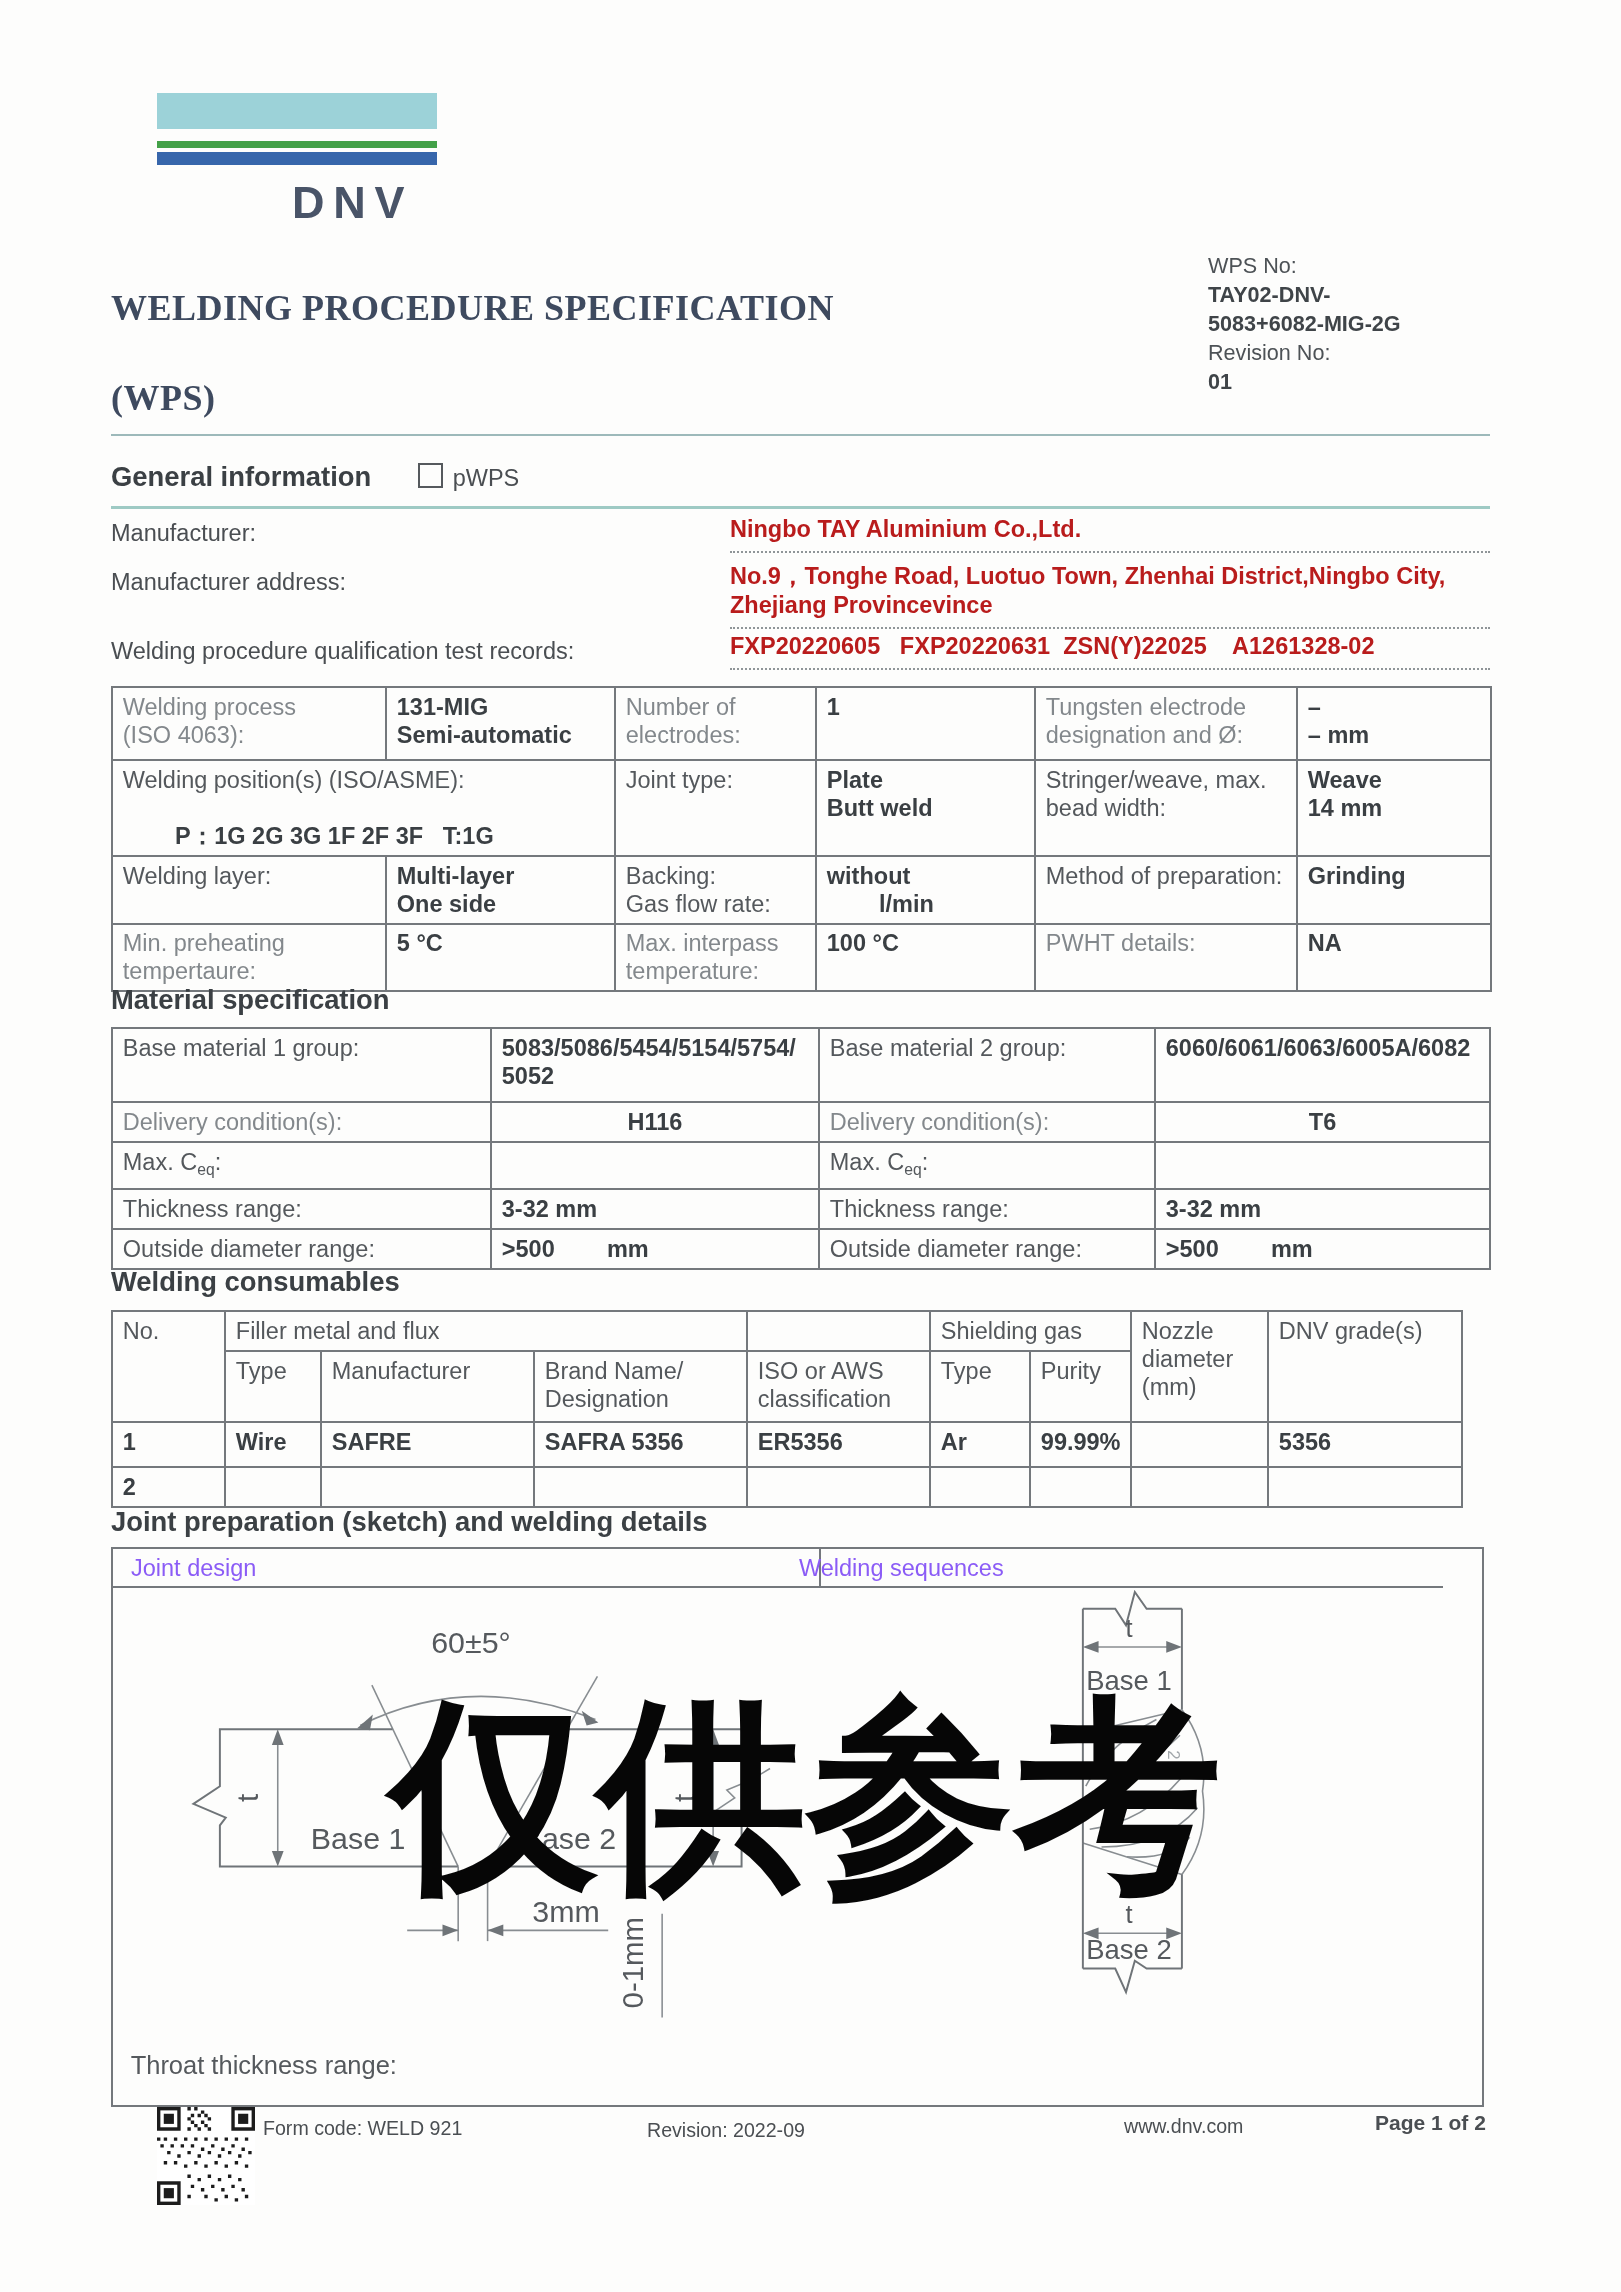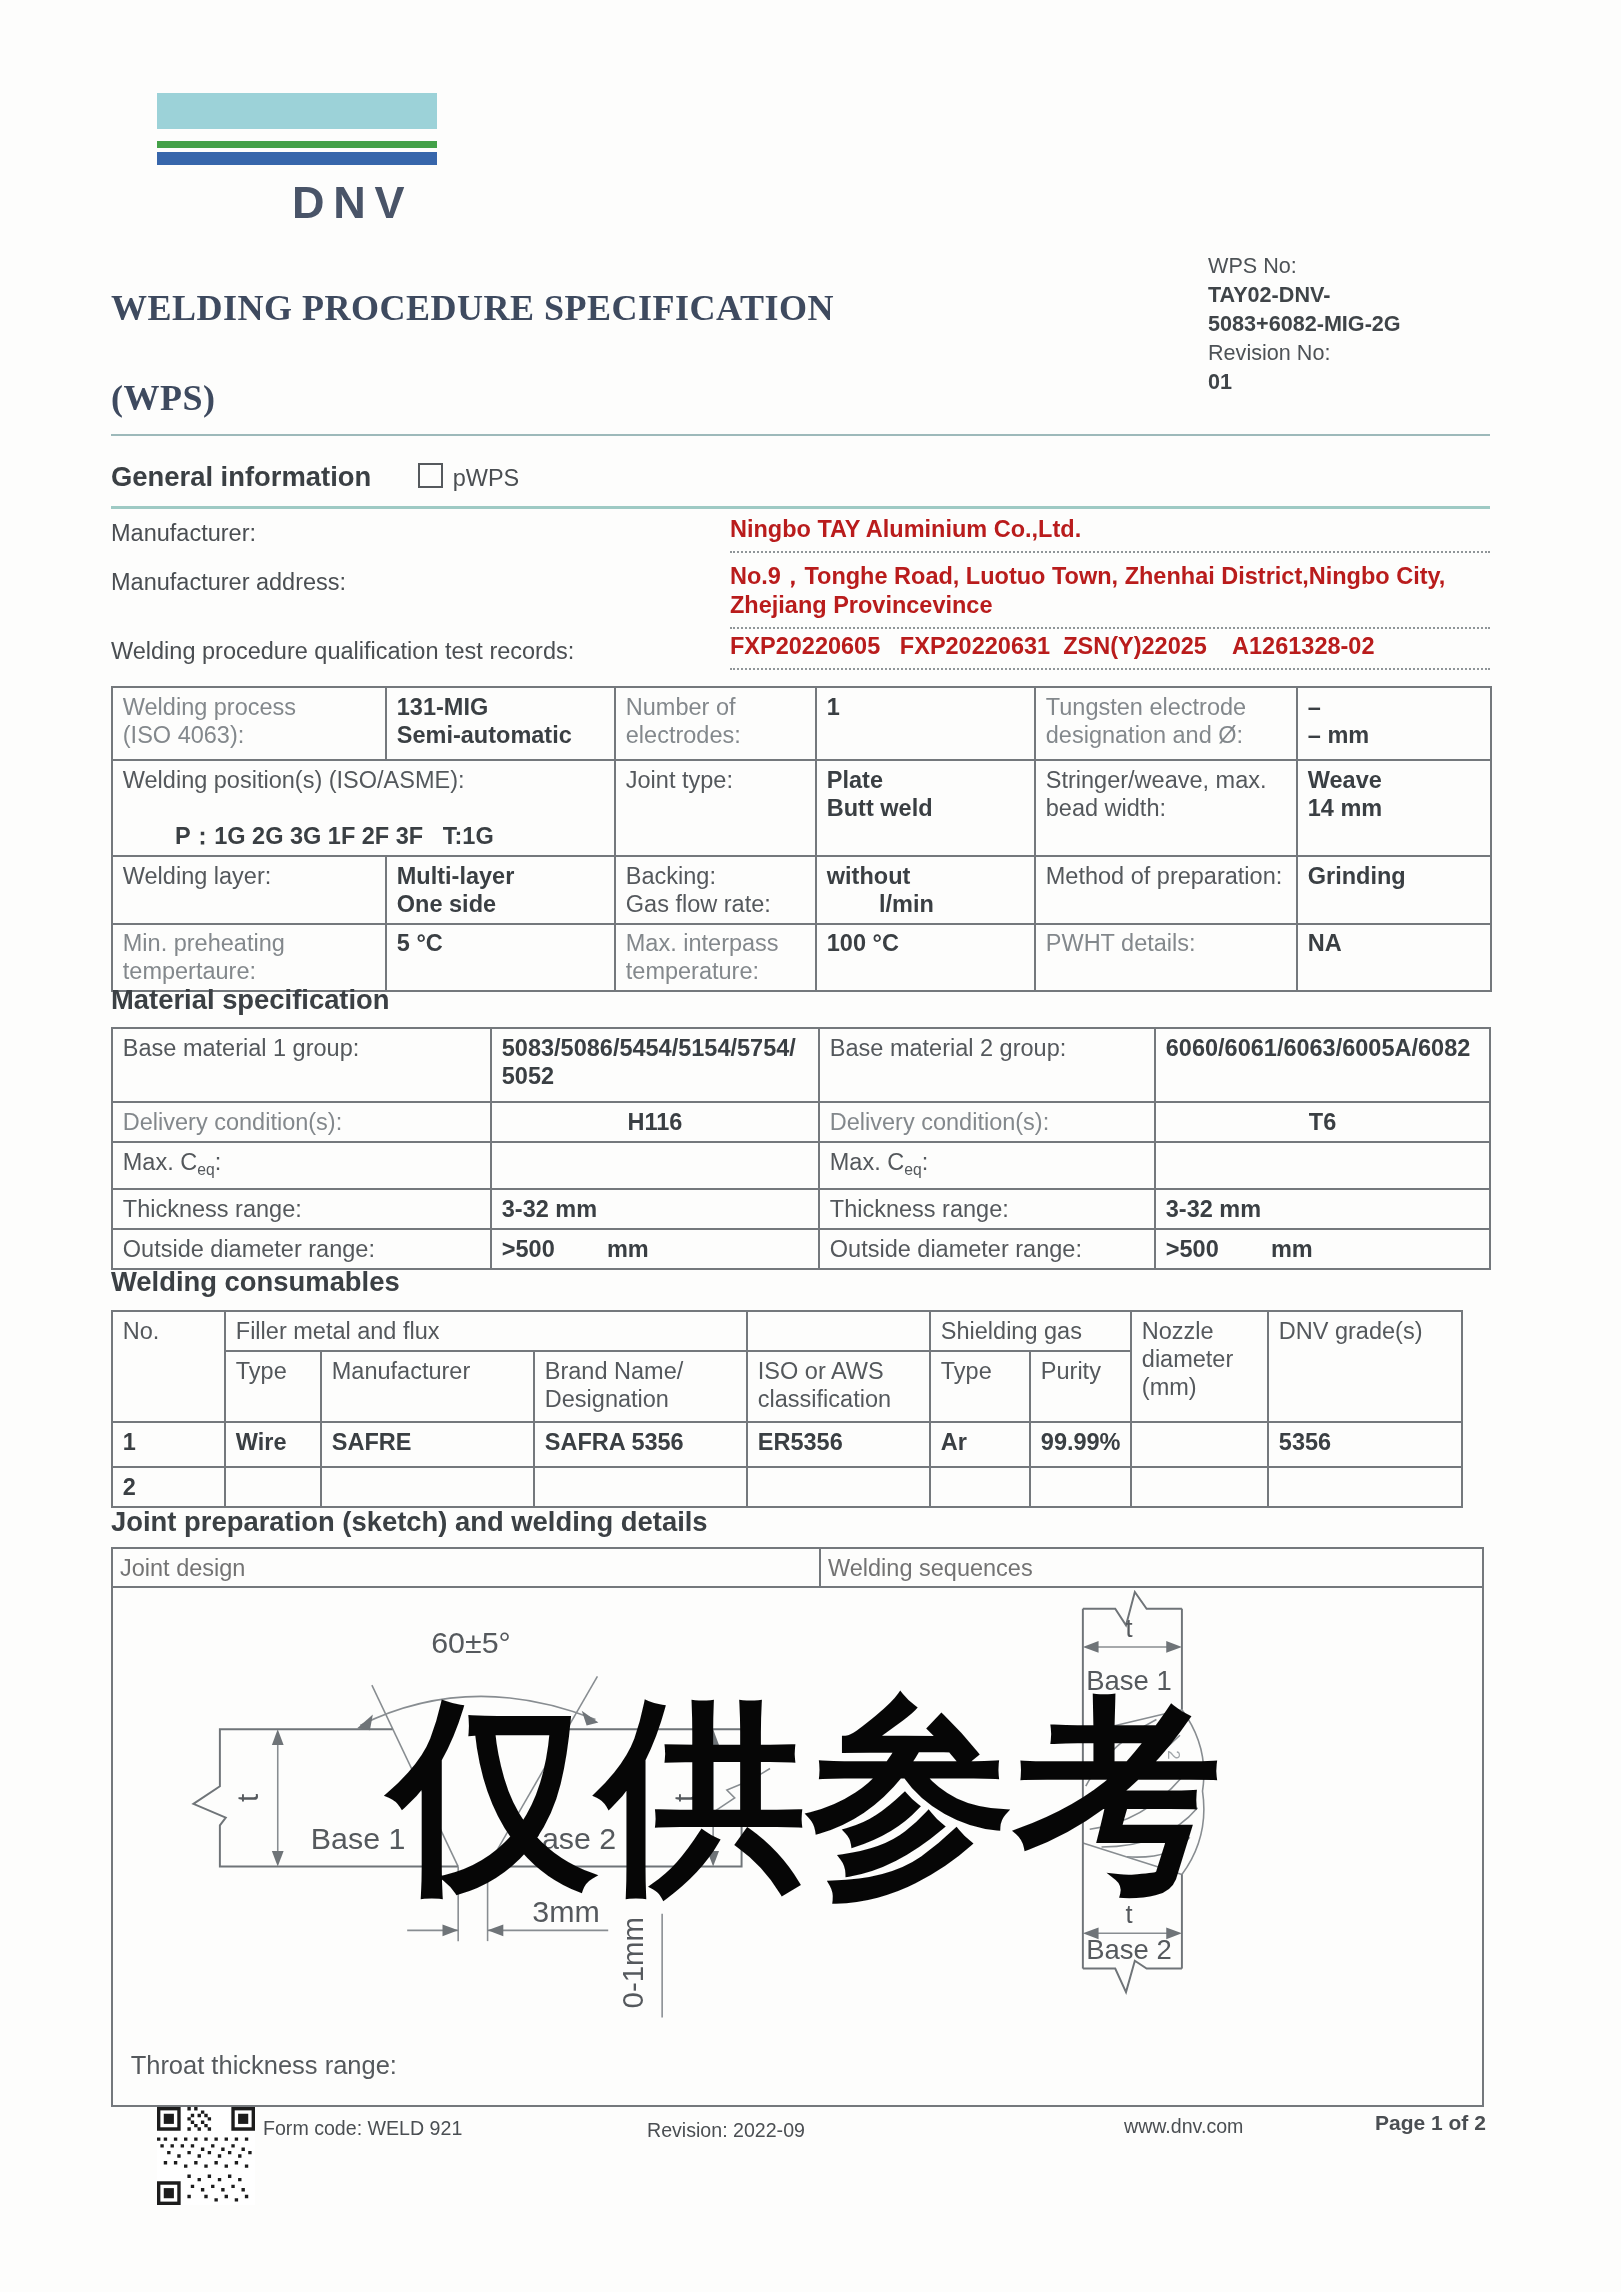--- a/index.html
+++ b/index.html
@@ -35,23 +35,23 @@
         padding:4.9px 9.8px;line-height:28px;white-space:pre-wrap;overflow:hidden;}
   .lab{color:#54585c;font-weight:normal;}
   .fade{color:#83888c;}
   .val{font-weight:bold;color:#3a3f43;}
   .center{text-align:center;}
   .ba{word-break:break-all;}
   sub.ceq{font-size:15.7px;vertical-align:-4.9px;}
   
   .joint-box{position:absolute;left:111px;top:1547px;width:1369px;height:556px;border:2px solid #74787c;}
   .joint-head{position:absolute;top:0;left:0;height:39px;border-bottom:2px solid #74787c;
-              font-size:23.5px;color:#737373;line-height:39px;padding-left:7px;box-sizing:border-box;}
+              font-size:23.5px;color:#8b5cf6;line-height:39px;padding-left:18px;box-sizing:border-box;}
   .joint-left{width:708px;border-right:2px solid #74787c;}
-  .joint-right{left:708px;width:662px;}
+  .joint-right{left:668px;width:662px;}
   .sketch{position:absolute;top:41px;}
   .sk-line{stroke:#6f7478;stroke-width:2;fill:none;}
   .sk-thin{stroke:#888d91;stroke-width:1.6;fill:none;}
   .sk-fill{fill:#6f7478;stroke:none;}
   .sk-text{fill:#55595d;font-family:"Liberation Sans",sans-serif;}
   .sk-faint{fill:#a2a7aa;}
   
   .watermark{position:absolute;left:390px;top:1692px;font-size:208px;font-weight:900;
              color:#060606;font-family:"DejaVu Sans",sans-serif;line-height:1;
              white-space:nowrap;z-index:5;}

